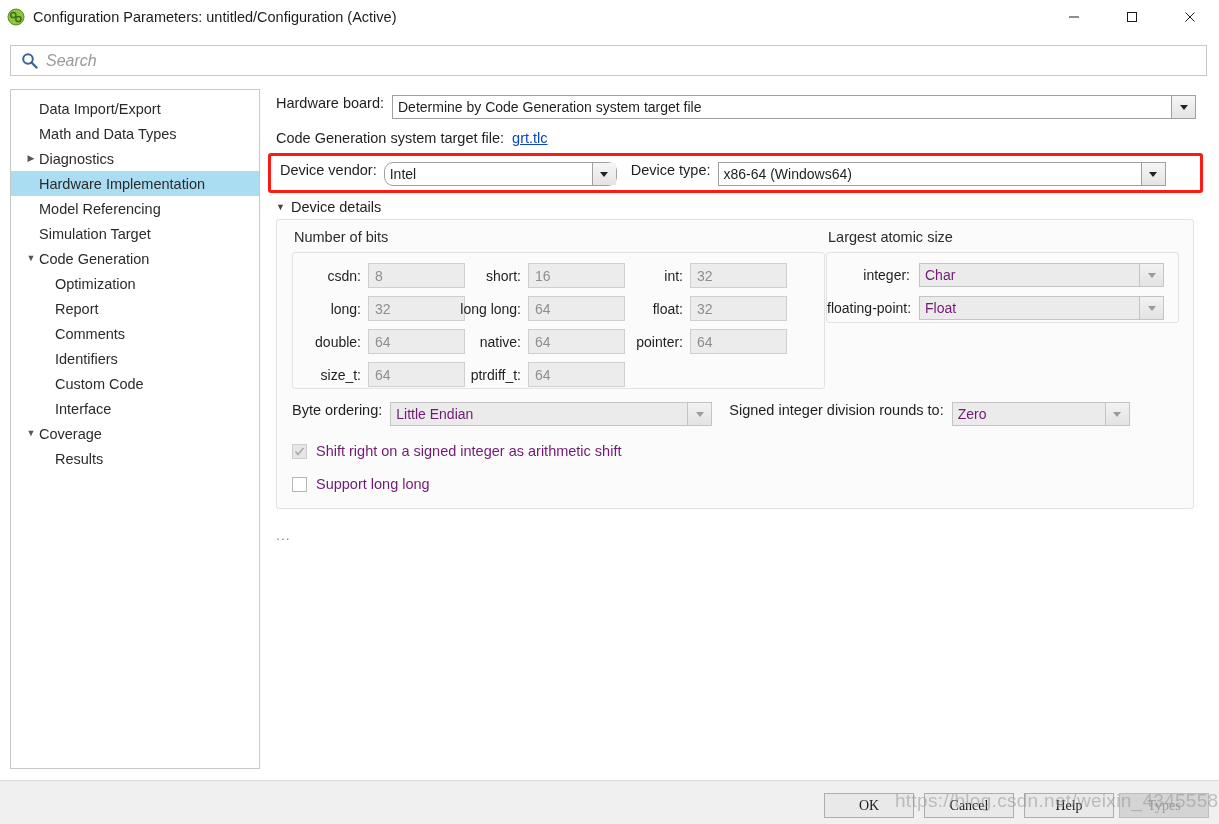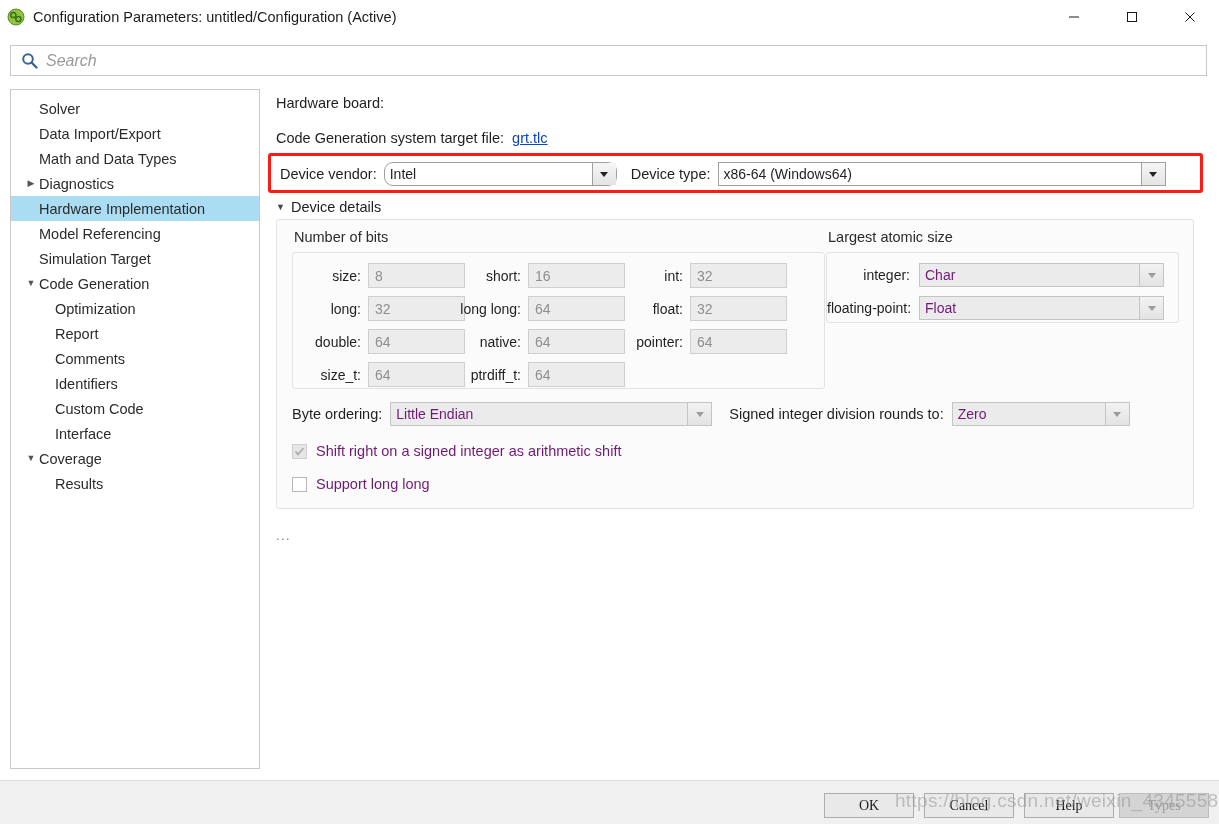--- a/index.html
+++ b/index.html
@@ -130,21 +130,21 @@
   
   .content {
     position: absolute;
     left: 268px;
     top: 89px;
     width: 939px;
     height: 680px;
   }
   .row {
     display: flex;
-    align-items: center;
+    align-items: flex-start;
   }
   .fld-label {
     font-size: 14.5px;
     color: #1f1f1f;
     white-space: nowrap;
   }
 
   
   .combo {
     display: flex;
@@ -397,24 +397,20 @@
       <line x1="10.5" y1="10.5" x2="15.5" y2="15.5" stroke="#3d6491" stroke-width="2.4" stroke-linecap="round"></line>
     </svg>
   </span>
   <input class="search-input" type="text" placeholder="Search" style="">
 </div>
 
 <div class="sidebar">
   <div id="tree-host">
       <div class="tree-item lvl0">
         <span class="tree-arrow"></span>
-        <span class="tree-label">Solver</span>
-      </div>
-      <div class="tree-item lvl0">
-        <span class="tree-arrow"></span>
         <span class="tree-label">Data Import/Export</span>
       </div>
       <div class="tree-item lvl0">
         <span class="tree-arrow"></span>
         <span class="tree-label">Math and Data Types</span>
       </div>
       <div class="tree-item lvl0">
         <span class="tree-arrow">▶</span>
         <span class="tree-label">Diagnostics</span>
       </div>
@@ -466,20 +462,26 @@
         <span class="tree-arrow"></span>
         <span class="tree-label">Results</span>
       </div>
     </div>
 </div>
 
 <div class="content">
 
   <div class="row" style="position:absolute; left:8px; top:6px; width:925px;">
     <span class="fld-label">Hardware board:</span>
+    <div class="combo" style="margin-left:8px; width:804px;">
+      <span class="val">Determine by Code Generation system target file</span>
+      <span class="arrow">
+          <i class="caret"></i>
+        </span>
+    </div>
   </div>
 
   <div class="row" style="position:absolute; left:8px; top:41px;">
     <span class="fld-label">Code Generation system target file:</span>
     <span class="link" style="margin-left:8px;">grt.tlc</span>
   </div>
 
   <div class="red-box"></div>
 
   <div class="row" style="position:absolute; left:12px; top:73px; width:920px;">
@@ -502,21 +504,21 @@
   <div class="disclosure" style="position:absolute; left:8px; top:110px;">
     <span class="tri">▼</span>
     <span>Device details</span>
   </div>
 
   <div class="panel">
 
     <div class="group-title" style="left:17px; top:9px;">Number of bits</div>
     <div class="groupbox" style="left:15px; top:32px; width:533px; height:137px;">
       <div id="bits-host">
-          <div class="bits-label" style="left: 0px; top: 15px; width: 68px;">size:</div>
+          <div class="bits-label" style="left: 0px; top: 15px; width: 68px;">csdn:</div>
           <div class="txtfield bits-field" style="left: 75px; top: 10px;">8</div>
           <div class="bits-label" style="left: 0px; top: 15px; width: 228px;">short:</div>
           <div class="txtfield bits-field" style="left: 235px; top: 10px;">16</div>
           <div class="bits-label" style="left: 0px; top: 15px; width: 390px;">int:</div>
           <div class="txtfield bits-field" style="left: 397px; top: 10px;">32</div>
           <div class="bits-label" style="left: 0px; top: 48px; width: 68px;">long:</div>
           <div class="txtfield bits-field" style="left: 75px; top: 43px;">32</div>
           <div class="bits-label" style="left: 0px; top: 48px; width: 228px;">long long:</div>
           <div class="txtfield bits-field" style="left: 235px; top: 43px;">64</div>
           <div class="bits-label" style="left: 0px; top: 48px; width: 390px;">float:</div>

